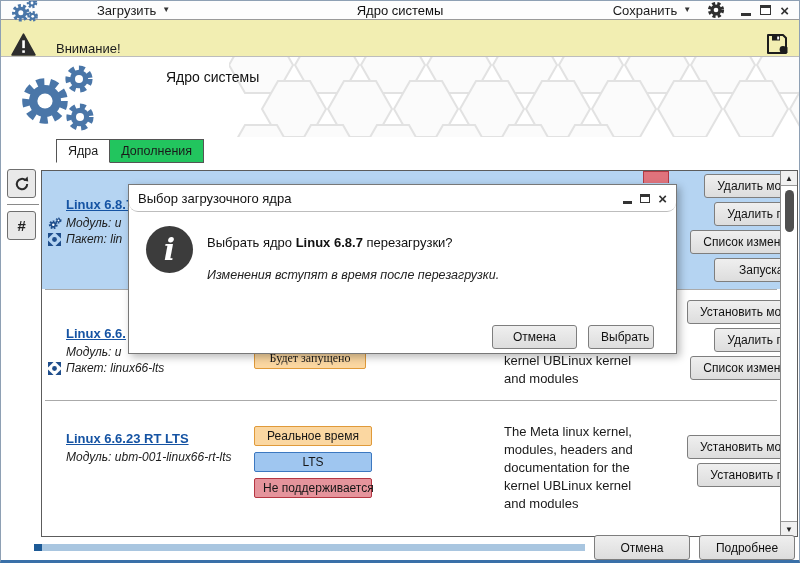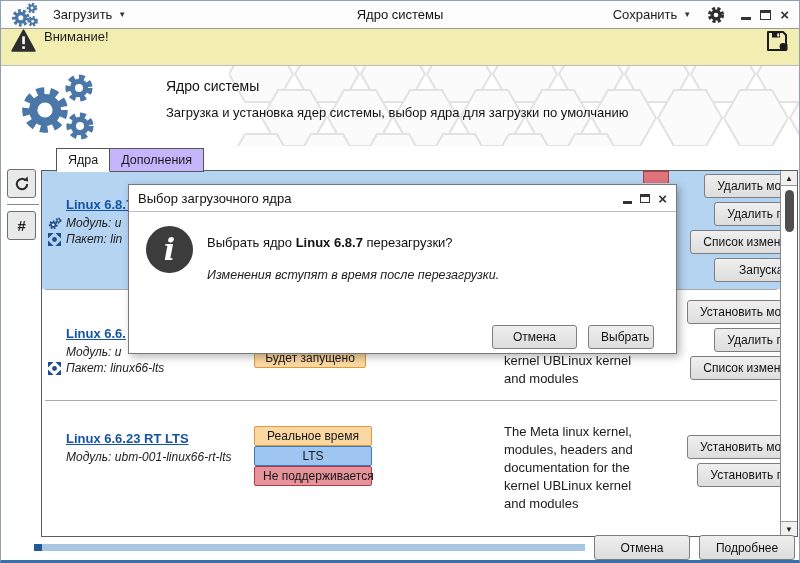--- a/index.html
+++ b/index.html
@@ -3,62 +3,62 @@
 <meta charset="utf-8">
 <style>
   html,body{margin:0;padding:0;background:#cfcfcf;}
   *{box-sizing:border-box;}
   .window{
     position:relative;width:800px;height:563px;background:#fff;
     border:1px solid #8ea0b4;border-bottom:3px solid #3a70a8;
     font-family:"Liberation Sans",sans-serif;color:#1a1a1a;overflow:hidden;
   }
   
-  .titlebar{height:28px;display:flex;align-items:center;padding:0 10px;background:#fdfdfd;border-bottom:1px solid #9a9a9a;position:relative;}
+  .titlebar{height:19px;display:flex;align-items:center;padding:0 10px;background:#fdfdfd;border-bottom:1px solid #9a9a9a;position:relative;gap:44px;}
   .menu-item{font-size:13px;display:flex;align-items:center;gap:6px;cursor:default;}
   .caret{font-size:8px;line-height:1;color:#333;}
   .tb-title{position:absolute;left:0;right:0;text-align:center;font-size:13px;color:#111;pointer-events:none;}
   .tb-right{margin-left:auto;display:flex;align-items:center;gap:16px;z-index:2;}
   .winctl{display:flex;align-items:center;gap:9px;}
   .ic-min{display:inline-block;width:10px;height:3px;background:#333;margin-top:8px;}
   .ic-max{display:inline-block;width:11px;height:10px;border:1px solid #333;border-top:3px solid #333;background:#fff;}
   .ic-close{font-size:15px;font-weight:bold;color:#333;line-height:1;}
   
-  .warnbar{height:37px;background:#f2eeb2;border-bottom:1px solid #bdbdbd;display:flex;align-items:flex-start;padding:0 10px;gap:8px;}
+  .warnbar{height:37px;background:#f2eeb2;border-bottom:1px solid #bdbdbd;display:flex;align-items:flex-end;padding:0 10px;gap:20px;}
   .warn-text{font-size:13px;color:#1c1c1c;}
   .warn-save{margin-left:auto;}
   
   .header{height:80px;position:relative;overflow:hidden;background:#fff;}
   .hexes{position:absolute;right:0;top:0;}
   .hdr-logo{position:absolute;left:16px;top:6px;}
   .hdr-text{position:absolute;left:165px;top:12px;}
   .hdr-title{font-size:14px;color:#111;margin-bottom:11px;}
   .hdr-sub{font-size:13px;color:#111;}
   
   .tabbar{height:26px;display:flex;align-items:flex-end;padding-left:55px;position:relative;z-index:3;text-align:right;}
-  .tab{font-size:12.5px;padding:4px 11px 4px;border:1px solid #555;margin-right:-1px;background:#c4b5fd;position:relative;}
+  .tab{font-size:12.5px;padding:4px 11px 4px;border:1px solid #555;margin-right:-1px;background:#22c55e;position:relative;}
   .tab.active{background:#fff;border-bottom:1px solid #fff;z-index:4;}
   
   .gutter{position:absolute;left:6px;top:168px;width:32px;}
   .gut-btn{width:29px;height:29px;border:1px solid #6f6f6f;border-radius:3px;background:#e9e9e9;display:flex;align-items:center;justify-content:center;font-size:15px;font-weight:bold;color:#222;}
   .gut-div{border:none;border-top:1px solid #8a8a8a;margin:6px 0;}
   
   .panel{position:absolute;left:40px;top:169px;width:757px;height:367px;border:1px solid #5c5c5c;background:#fff;display:flex;}
   .rows{flex:1;position:relative;overflow:hidden;}
   .row{display:flex;position:relative;}
   .row.selected{background:#b5d4f2;}
   .row-sep{border:none;border-top:1px solid #aaa;margin:0 3px;}
   .row-info{width:212px;flex-shrink:0;padding:24px 0 0 5px;}
   .k-title{margin-left:19px;margin-bottom:3px;}
   .k-link{font-size:13px;font-weight:bold;color:#1553a3;text-decoration:underline;}
   .k-line{display:flex;align-items:center;gap:4px;font-size:12px;font-style:italic;color:#1c1c1c;margin-bottom:2px;}
   .k-line .ic-slot{width:15px;display:inline-flex;justify-content:center;flex-shrink:0;}
   .row-tags{flex-shrink:0;}
   .tags-r2{width:250px;display:flex;gap:9px;align-items:flex-start;padding-top:58px;}
-  .tags-r3{width:250px;display:flex;flex-direction:column;gap:0;padding-top:25px;}
+  .tags-r3{width:250px;display:flex;flex-direction:column;gap:6px;padding-top:25px;}
   .tags-r3 .tag{width:118px;}
   .tags-r1{width:250px;}
   .tag{font-size:12px;text-align:center;padding:2px 8px;border-radius:2px;border:1px solid;color:#161616;white-space:nowrap;}
   .tag.blue{background:#9fc6f0;border-color:#3c78c0;}
   .tag.orange{background:#fbd7a1;border-color:#e09a3a;}
   .tag.red{background:#e5949c;border-color:#b53642;}
   .tag-sliver{position:absolute;left:601px;top:0;width:26px;height:12px;background:#e0737c;border:1px solid #b23a44;border-bottom:none;}
   .row-desc{width:152px;margin-left:auto;margin-right:12px;font-size:13px;color:#1a1a1a;line-height:1.38;flex-shrink:0;}
   .desc-r2{padding-top:8px;}
   .desc-r3{padding-top:22px;}
@@ -75,21 +75,21 @@
   .sc-thumb{width:9px;height:42px;background:#4f4f4f;border-radius:5px;margin-top:4px;}
   
   .footer{position:absolute;left:0;top:537px;width:800px;height:24px;}
   .progress{position:absolute;left:33px;top:6px;width:551px;height:7px;background:#a9c6e0;}
   .progress-fill{height:100%;background:#1d5a96;}
   .ft-btn{position:absolute;top:-3px;height:25px;width:96px;}
   .ft-cancel{left:593px;}
   .ft-details{left:698px;}
   
   .dialog{position:absolute;left:127px;top:183px;width:549px;height:170px;background:#fff;border:1px solid #787878;box-shadow:3px 3px 8px rgba(0,0,0,.28);z-index:40;}
-  .dlg-title{height:27px;border-bottom:1px solid #bdbdbd;display:flex;align-items:center;padding:0 9px;font-size:13px;color:#111;}
+  .dlg-title{height:27px;border-bottom:1px solid #bdbdbd;display:flex;align-items:center;padding:0 9px;font-size:13px;color:#111;border-radius:9px;}
   .dlg-ctl{margin-left:auto;display:flex;align-items:center;gap:8px;}
   .dlg-ctl .ic-min{width:9px;height:3px;}
   .dlg-ctl .ic-max{width:10px;height:9px;}
   .dlg-body{position:relative;height:142px;}
   .info-ic{position:absolute;left:17px;top:14px;width:47px;height:47px;border-radius:50%;background:#3c3c3c;color:#fff;display:flex;align-items:center;justify-content:center;font-family:"DejaVu Serif",serif;font-weight:bold;font-size:30px;font-style:italic;}
   .dlg-msg{position:absolute;left:78px;top:23px;font-size:13px;color:#111;}
   .dlg-note{position:absolute;left:78px;top:56px;font-size:12.5px;font-style:italic;color:#222;}
   .dlg-btns{position:absolute;right:22px;bottom:5px;display:flex;gap:11px;}
   .dlg-btns .btn{height:24px;}
   .dlg-cancel{width:85px;}
@@ -198,21 +198,20 @@
         <circle cx="31" cy="8" r="4.6" fill="none" stroke="#4a76a8" stroke-width="4.4" stroke-dasharray="2.4 1.9"></circle>
         <circle cx="31" cy="8" r="4.6" fill="#4a76a8"></circle>
           <circle cx="31" cy="8" r="2" fill="#fff"></circle>
         <circle cx="31.5" cy="27" r="4.6" fill="none" stroke="#4a76a8" stroke-width="4.4" stroke-dasharray="2.4 1.9"></circle>
         <circle cx="31.5" cy="27" r="4.6" fill="#4a76a8"></circle>
           <circle cx="31.5" cy="27" r="2" fill="#fff"></circle>
       </svg>
     </span>
     <div class="hdr-text">
       <div class="hdr-title">Ядро системы</div>
-      <div class="hdr-sub">Загрузка и установка ядер системы, выбор ядра для загрузки по умолчанию</div>
     </div>
   </div>
 
   <div class="tabbar">
     <span class="tab active">Ядра</span>
     <span class="tab">Дополнения</span>
   </div>
 
   <div class="gutter">
     <div class="gut-btn">
@@ -287,21 +286,21 @@
                   <polygon points="8,0 14,0 14,6" fill="#1f4e8c"></polygon>
                 <polygon points="0,8 0,14 6,14" fill="#1f4e8c"></polygon>
                   <polygon points="14,8 14,14 8,14" fill="#1f4e8c"></polygon>
                 <circle cx="7" cy="7" r="2.6" fill="#1f4e8c"></circle>
               </svg>
             </span>
             <span>Пакет: linux66-lts</span>
           </div>
         </div>
         <div class="row-tags tags-r2">
-          <span class="tag orange" style="width:112px;">Будет запущено</span>
+          <span class="tag orange" style="width:112px;font-family:Liberation Serif, serif;">Будет запущено</span>
         </div>
         <div class="row-desc desc-r2">The Meta linux kernel, modules, headers and documentation for the kernel UBLinux kernel and modules</div>
         <div class="row-btns btns-r2">
           <button class="btn">Установить модуль</button>
           <button class="btn">Удалить пакет</button>
           <button class="btn">Список изменений</button>
         </div>
       </div>
       <hr class="row-sep">
 

